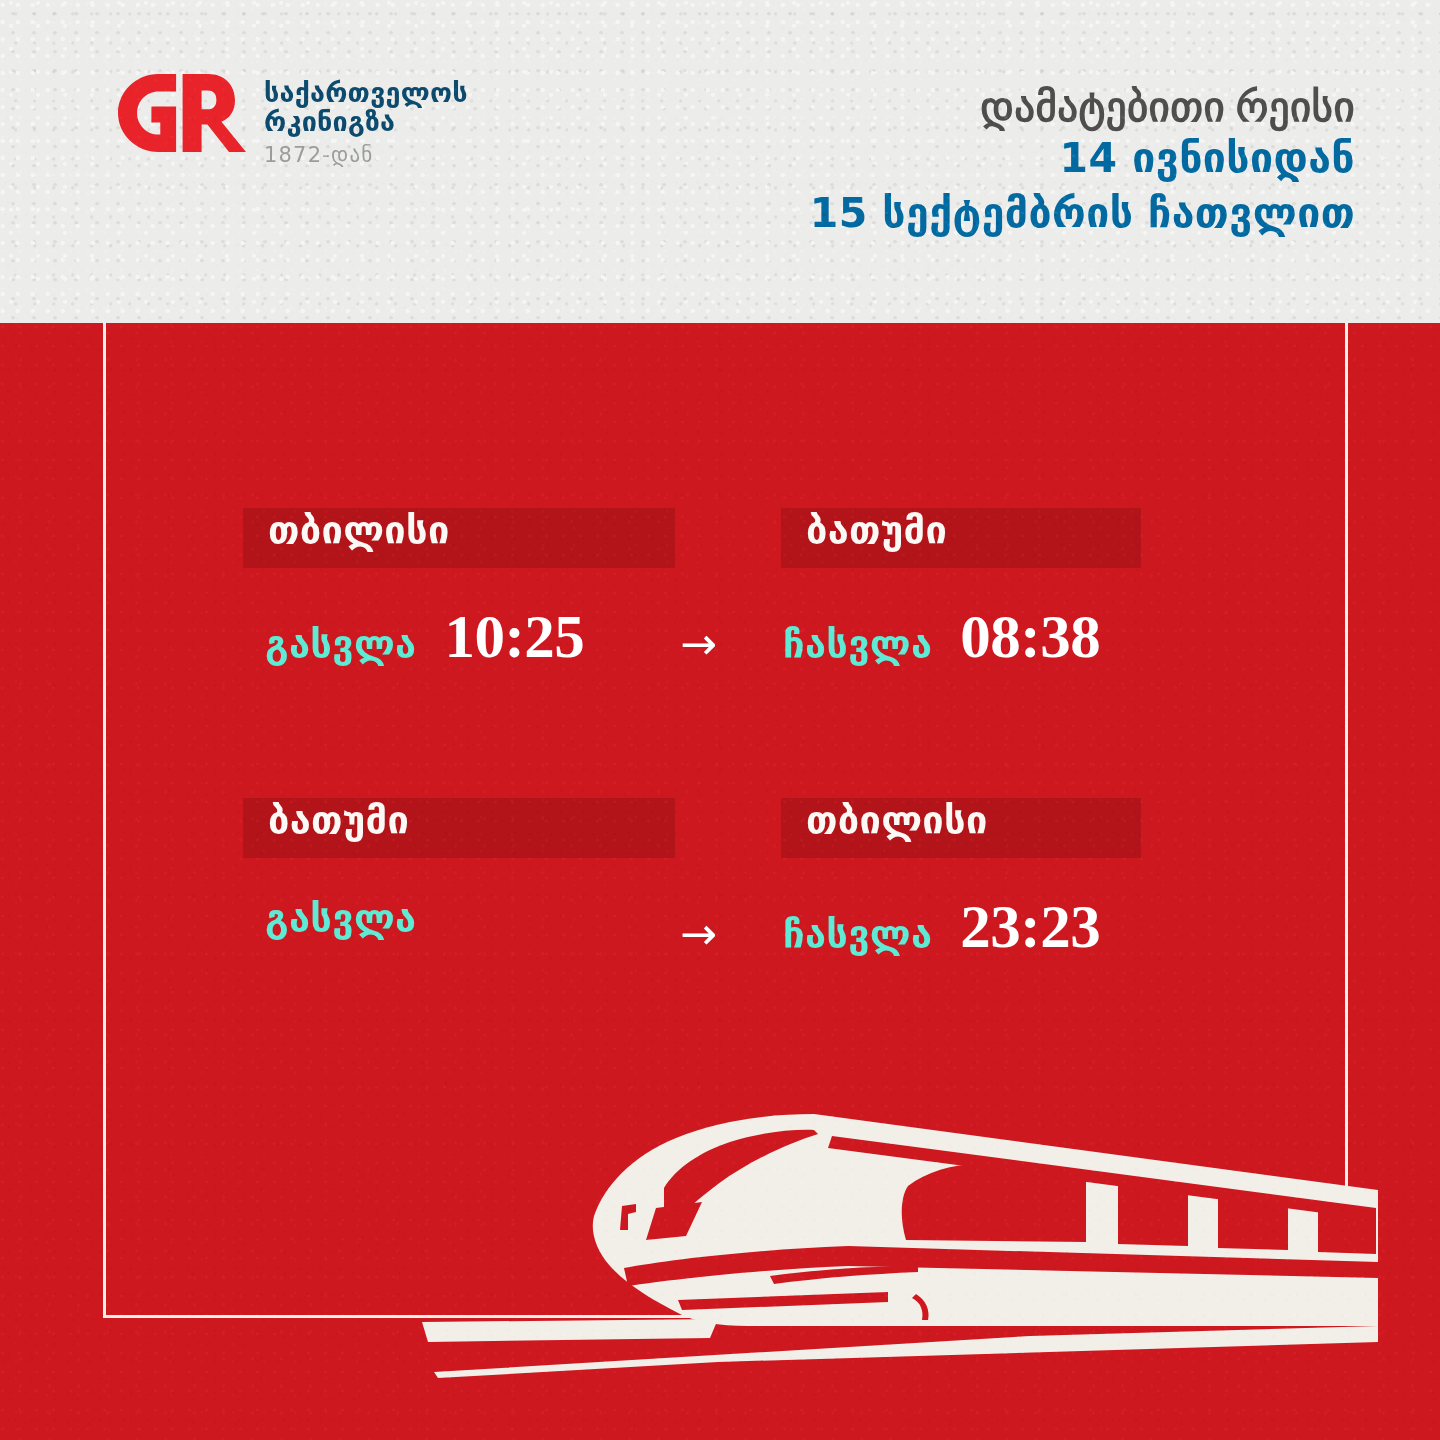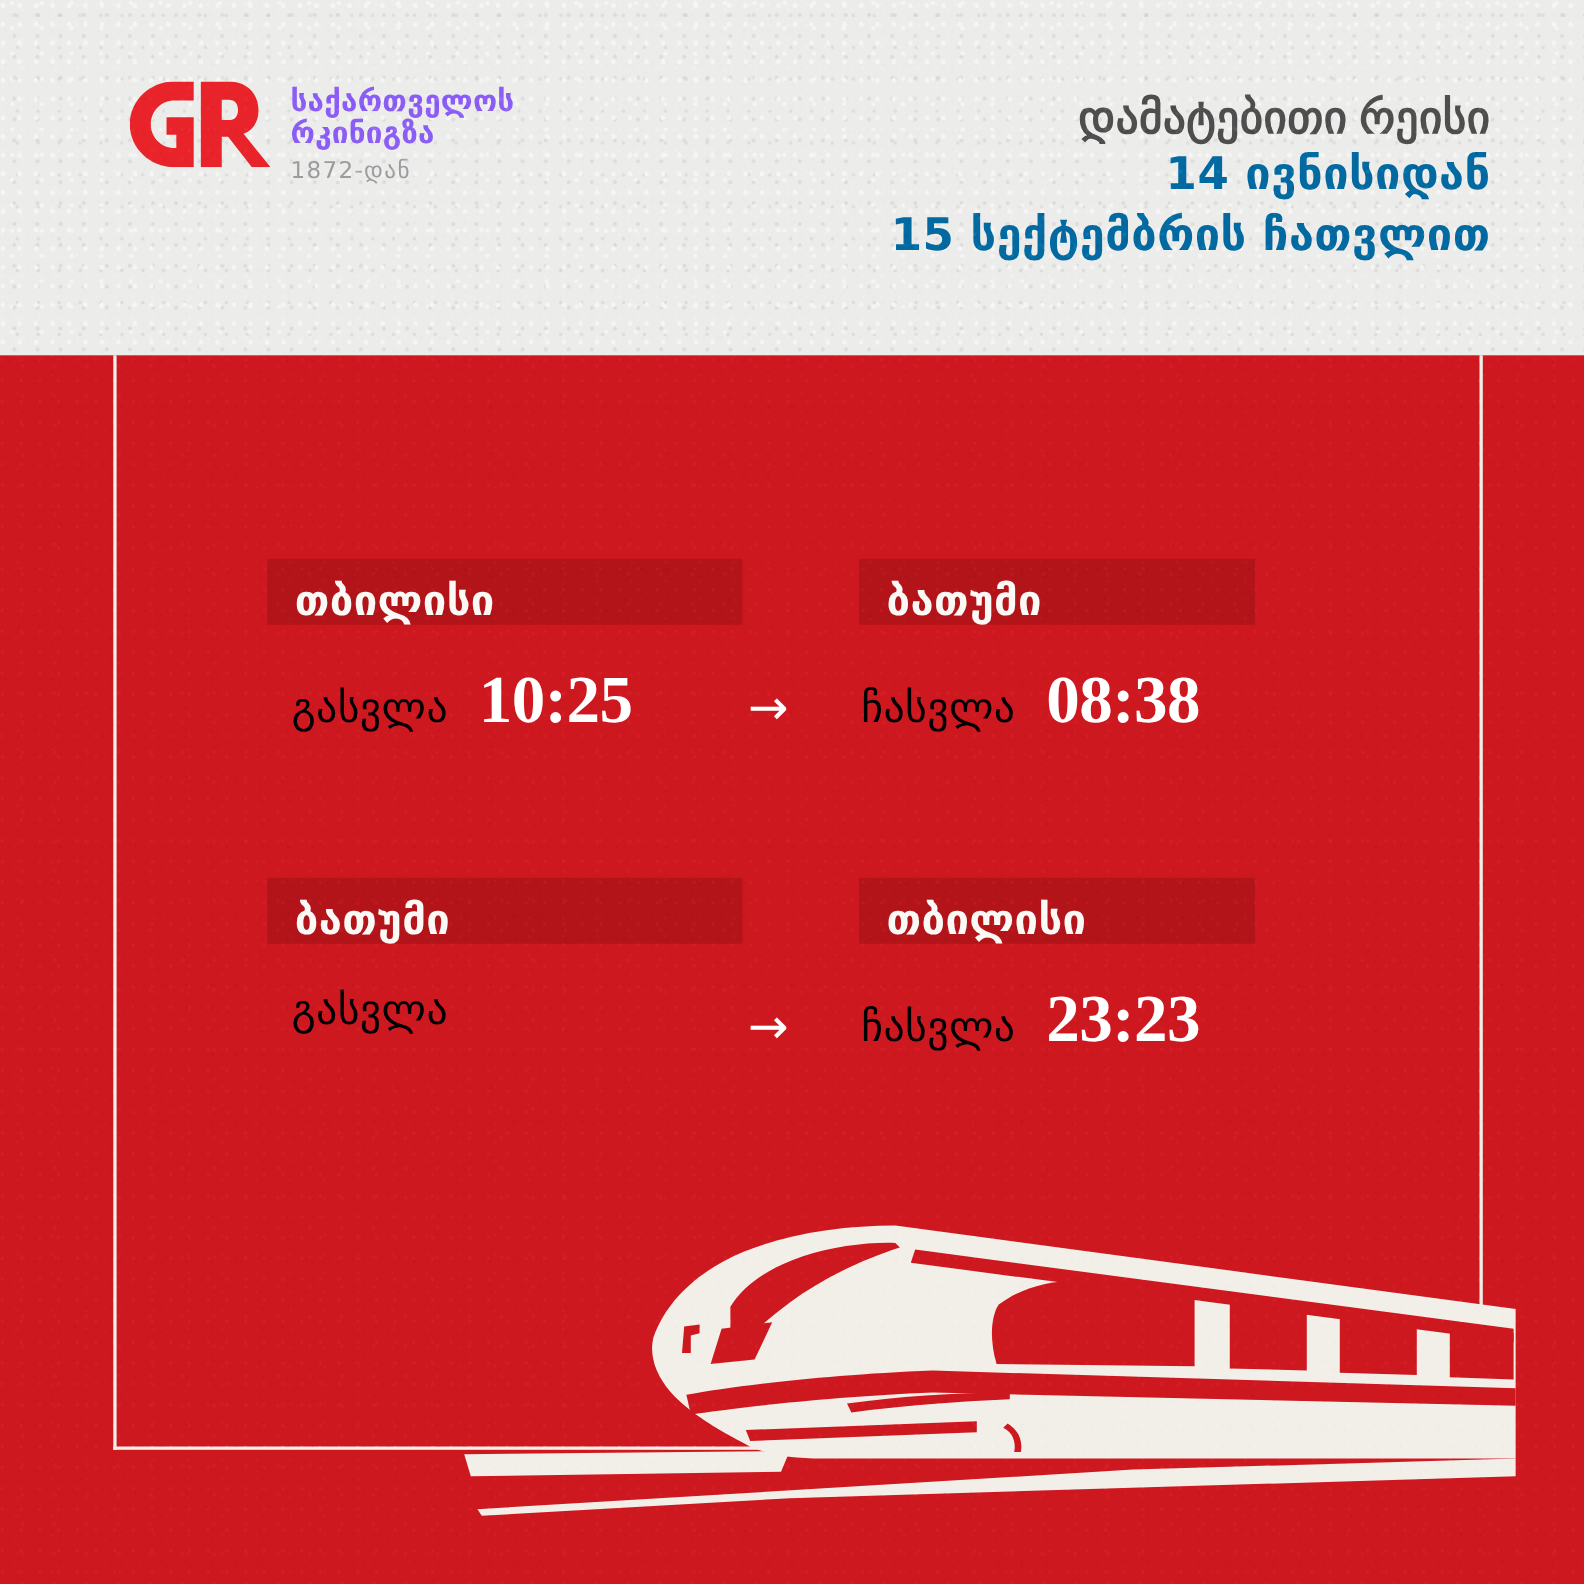--- a/index.html
+++ b/index.html
@@ -43,21 +43,21 @@
   }
 
   
   .logo-wrap{
     position:absolute; left:118px; top:74px;
     display:flex; align-items:flex-start; gap:18px; z-index:3;
   }
   .logo-gr{ display:block; }
   .logo-text{ padding-top:4px; }
   .logo-line{
-    font-size:27px; font-weight:700; color:#8b5cf6; line-height:1.08;
+    font-size:27px; font-weight:700; color:#0c4a6e; line-height:1.08;
     letter-spacing:.2px; white-space:nowrap;
   }
   .logo-since{
     font-size:21px; font-weight:400; color:#9a9c9e;
     letter-spacing:1.2px; margin-top:7px; white-space:nowrap;
   }
 
   
   .headline{
     position:absolute; right:85px; top:84px; text-align:right; z-index:3;
@@ -91,35 +91,35 @@
   .schedule{ position:absolute; left:0; top:323px; width:1440px; z-index:6; }
 
   .trip{ position:absolute; left:243px; width:950px; }
   .trip-1{ top:185px; }
   .trip-2{ top:475px; }
 
   .stations{ position:relative; height:60px; }
   .st-band{
     position:absolute; top:0; height:60px;
     background:#b3141a;
-    display:flex; align-items:flex-end;
+    display:flex; align-items:flex-start;
   }
   .st-band.from{ left:0; width:432px; }
   .st-band.to{ left:538px; width:360px; }
   .st-name{
     font-size:38px; font-weight:700; color:#fbf9f5;
     padding-left:25px; letter-spacing:.3px; white-space:nowrap;
   }
 
   .times{ position:relative; height:80px; margin-top:38px; }
   .t-group{ position:absolute; display:flex; align-items:baseline; gap:28px; }
   .t-group.left{ left:22px; }
   .t-group.right{ left:540px; }
   .t-label{
-    font-size:38px; font-weight:400; color:#000000;
+    font-size:38px; font-weight:700; color:#5eead4;
     letter-spacing:.3px; white-space:nowrap;
   }
   .t-value{
     font-size:61px; font-weight:700; color:#ffffff;
     letter-spacing:-.5px; line-height:1; white-space:nowrap;font-family:Liberation Serif, serif;
   }
   .t-arrow{
     position:absolute; left:437px; top:16px;
     font-size:44px; color:#ffffff; line-height:1; font-weight:400;
   }

